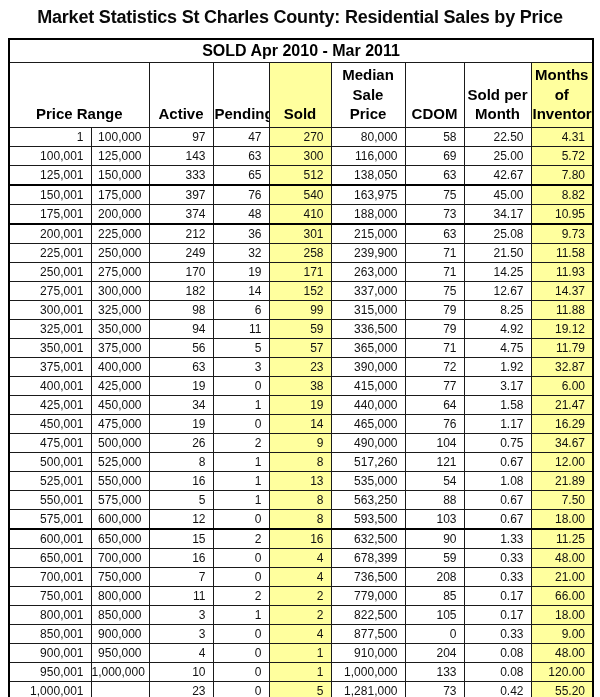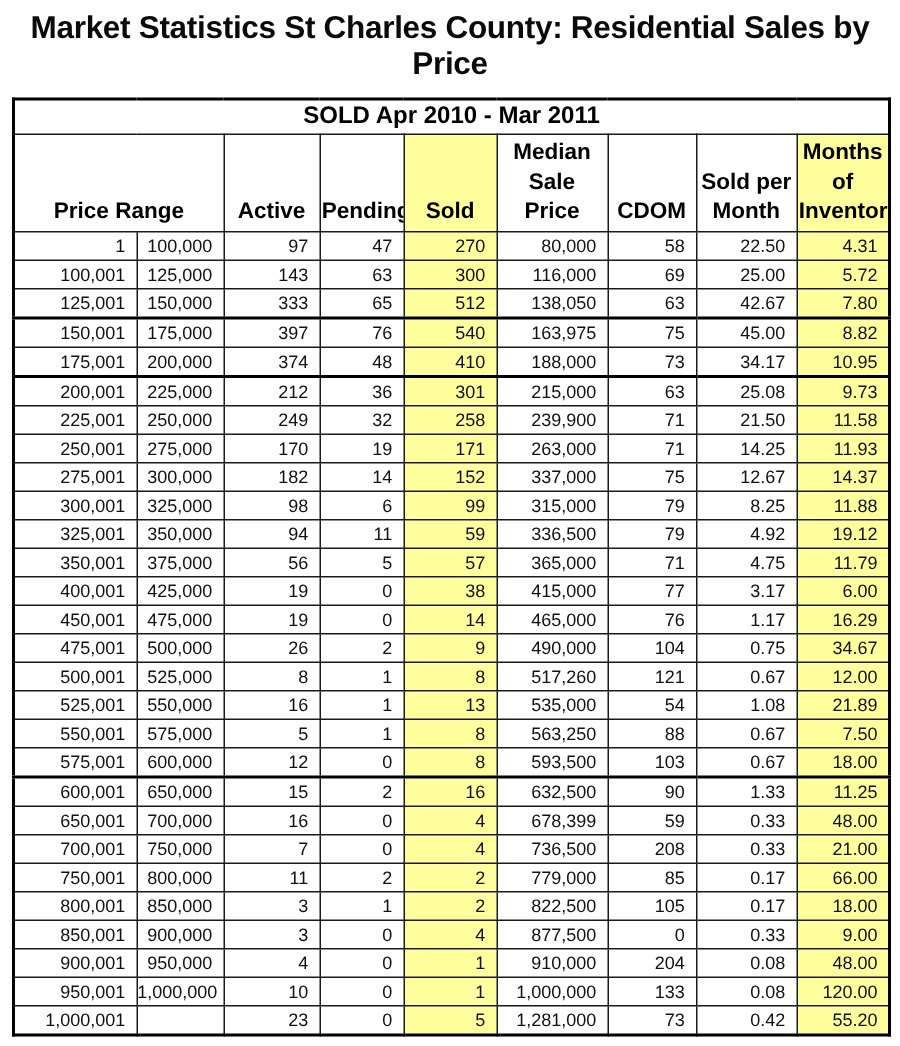--- a/index.html
+++ b/index.html
@@ -13,21 +13,21 @@
     -webkit-font-smoothing: antialiased;
   }
   .page {
     width: 600px;
     height: 697px;
     overflow: hidden;
   }
   .title {
     text-align: center;
     font-weight: bold;
-    font-size: 21px;
+    font-size: 18px;
     letter-spacing: -0.2px;
     padding-top: 7px;
     margin-bottom: 10px;
     color: #0a0a0a;
   }
   table.stats {
     border-collapse: collapse;
     table-layout: fixed;
     width: 584px;
     margin-left: 8px;
@@ -232,29 +232,51 @@
           <td>375,000</td>
           <td>56</td>
           <td>5</td>
           <td class="yl">57</td>
           <td>365,000</td>
           <td>71</td>
           <td>4.75</td>
           <td class="yl">11.79</td>
         </tr>
         <tr>
+          <td>375,001</td>
+          <td>400,000</td>
+          <td>63</td>
+          <td>3</td>
+          <td class="yl">23</td>
+          <td>390,000</td>
+          <td>72</td>
+          <td>1.92</td>
+          <td class="yl">32.87</td>
+        </tr>
+        <tr>
           <td>400,001</td>
           <td>425,000</td>
           <td>19</td>
           <td>0</td>
           <td class="yl">38</td>
           <td>415,000</td>
           <td>77</td>
           <td>3.17</td>
           <td class="yl">6.00</td>
+        </tr>
+        <tr>
+          <td>425,001</td>
+          <td>450,000</td>
+          <td>34</td>
+          <td>1</td>
+          <td class="yl">19</td>
+          <td>440,000</td>
+          <td>64</td>
+          <td>1.58</td>
+          <td class="yl">21.47</td>
         </tr>
         <tr>
           <td>450,001</td>
           <td>475,000</td>
           <td>19</td>
           <td>0</td>
           <td class="yl">14</td>
           <td>465,000</td>
           <td>76</td>
           <td>1.17</td>

